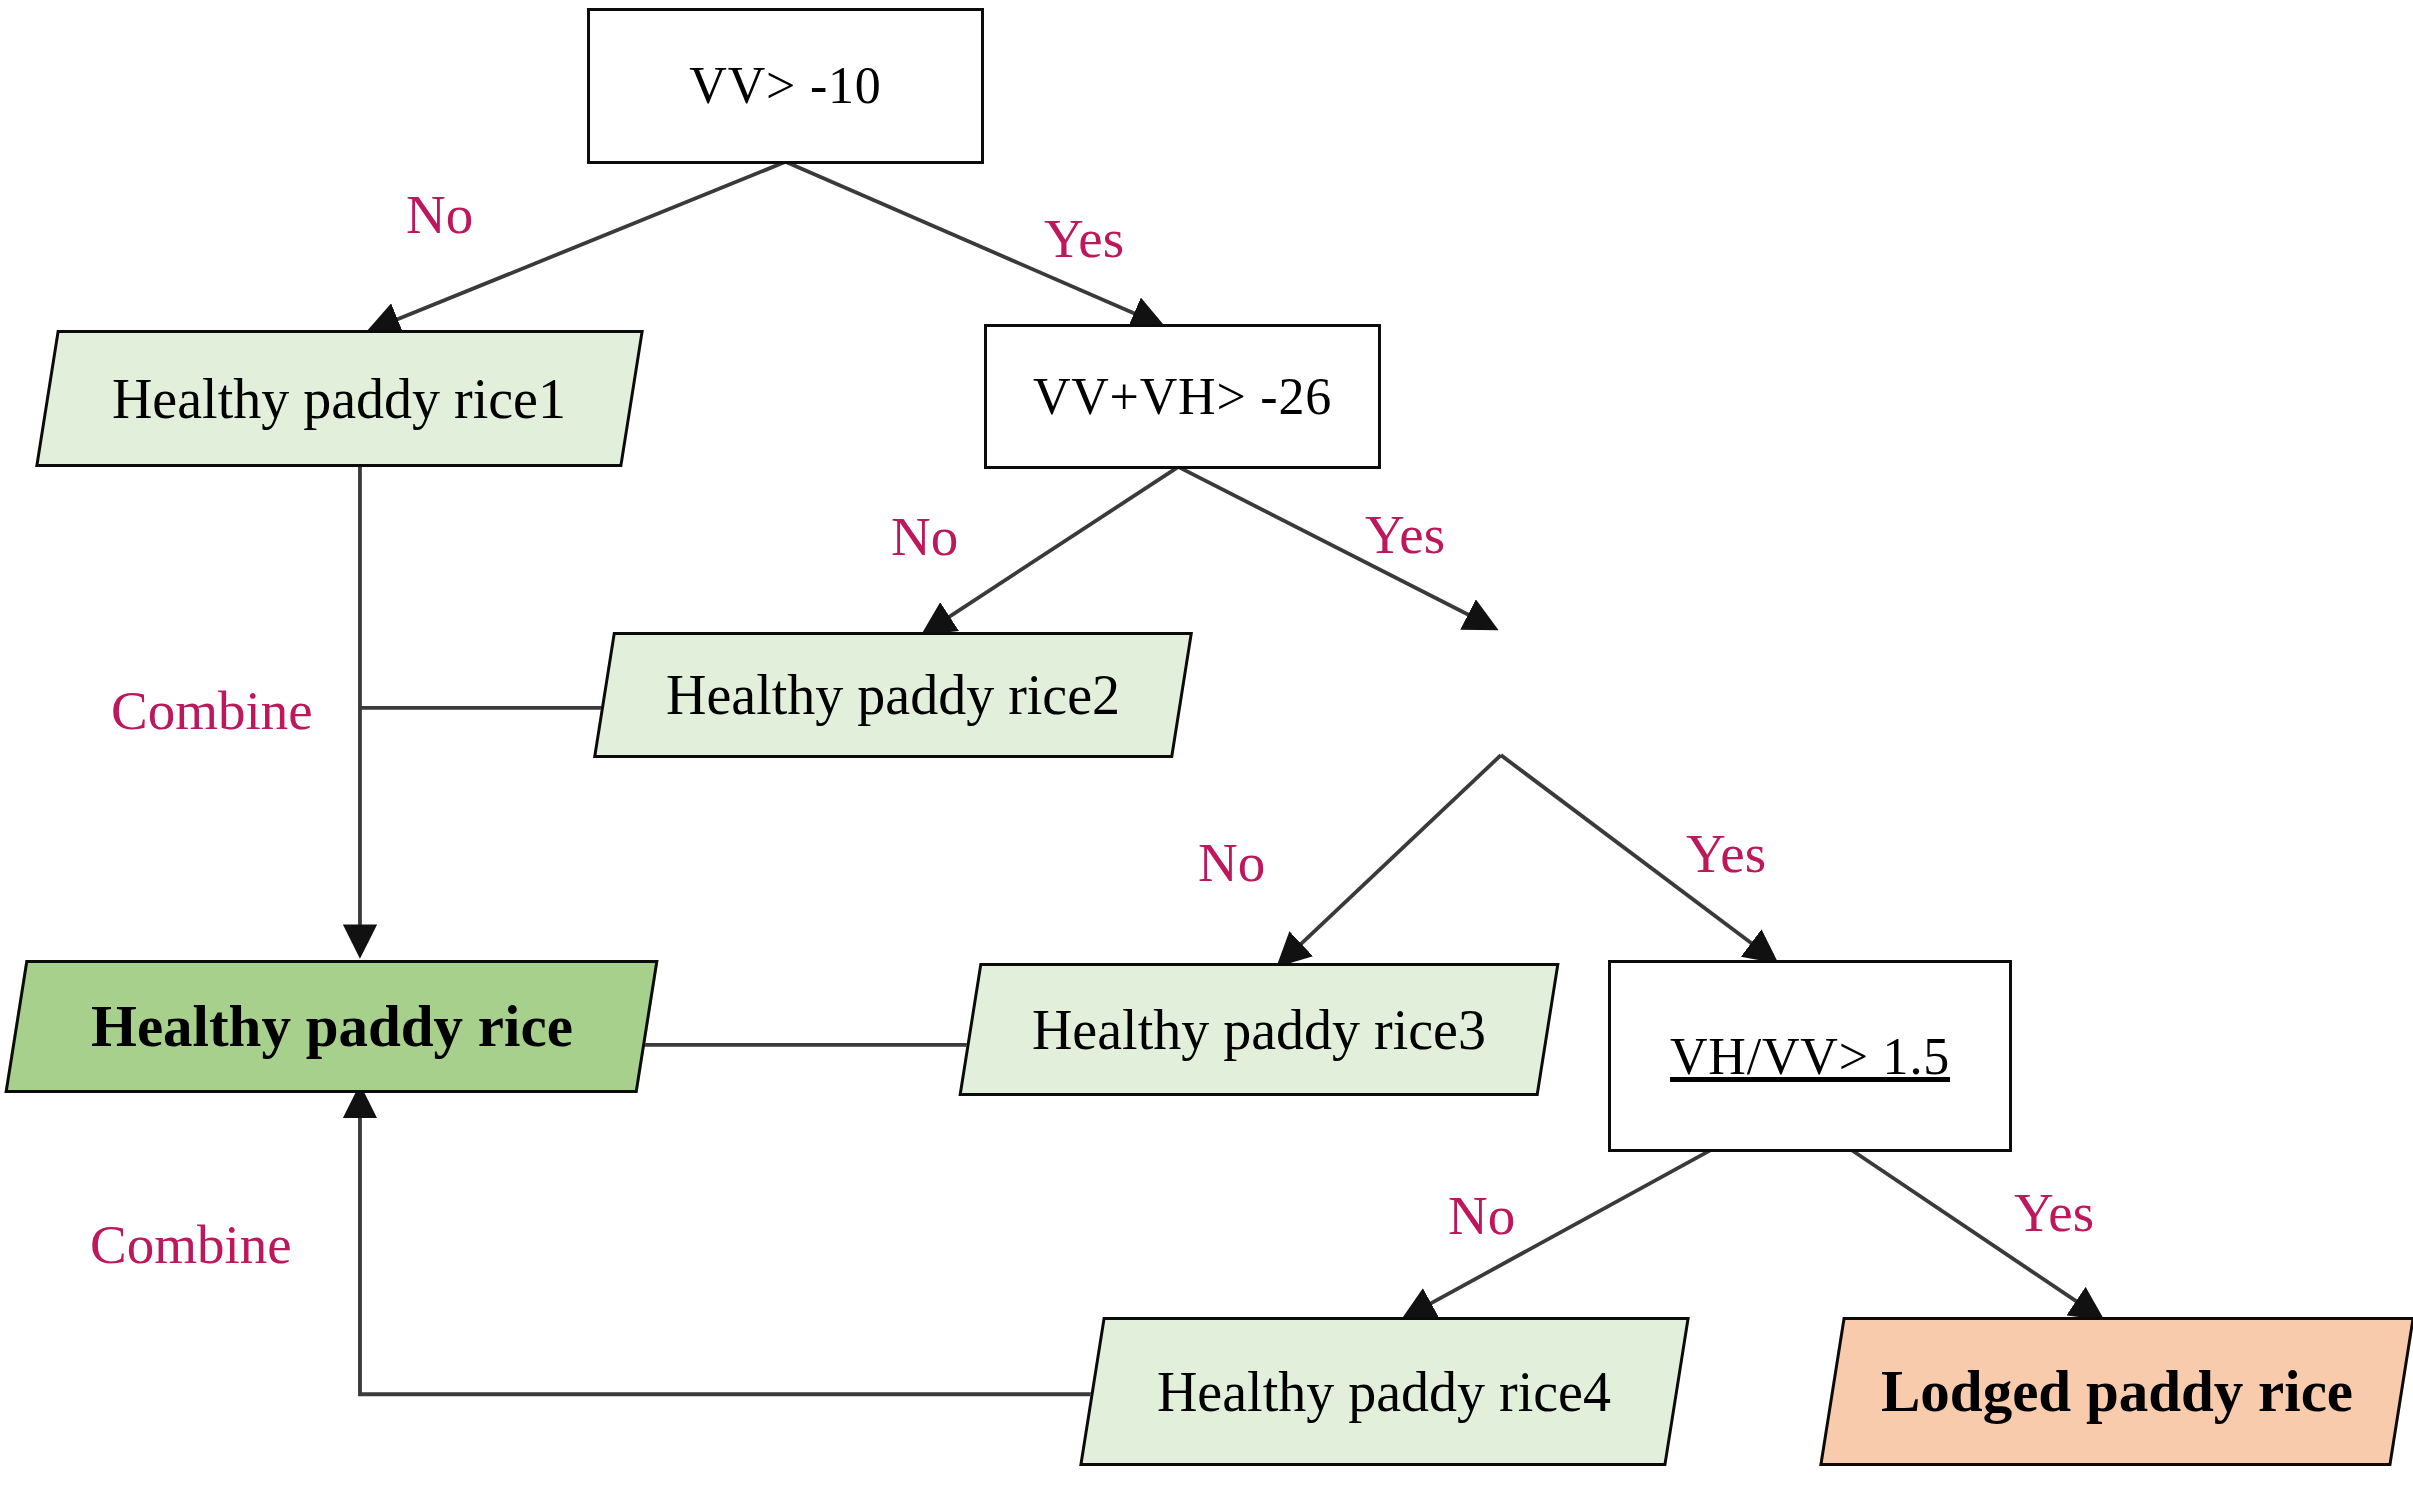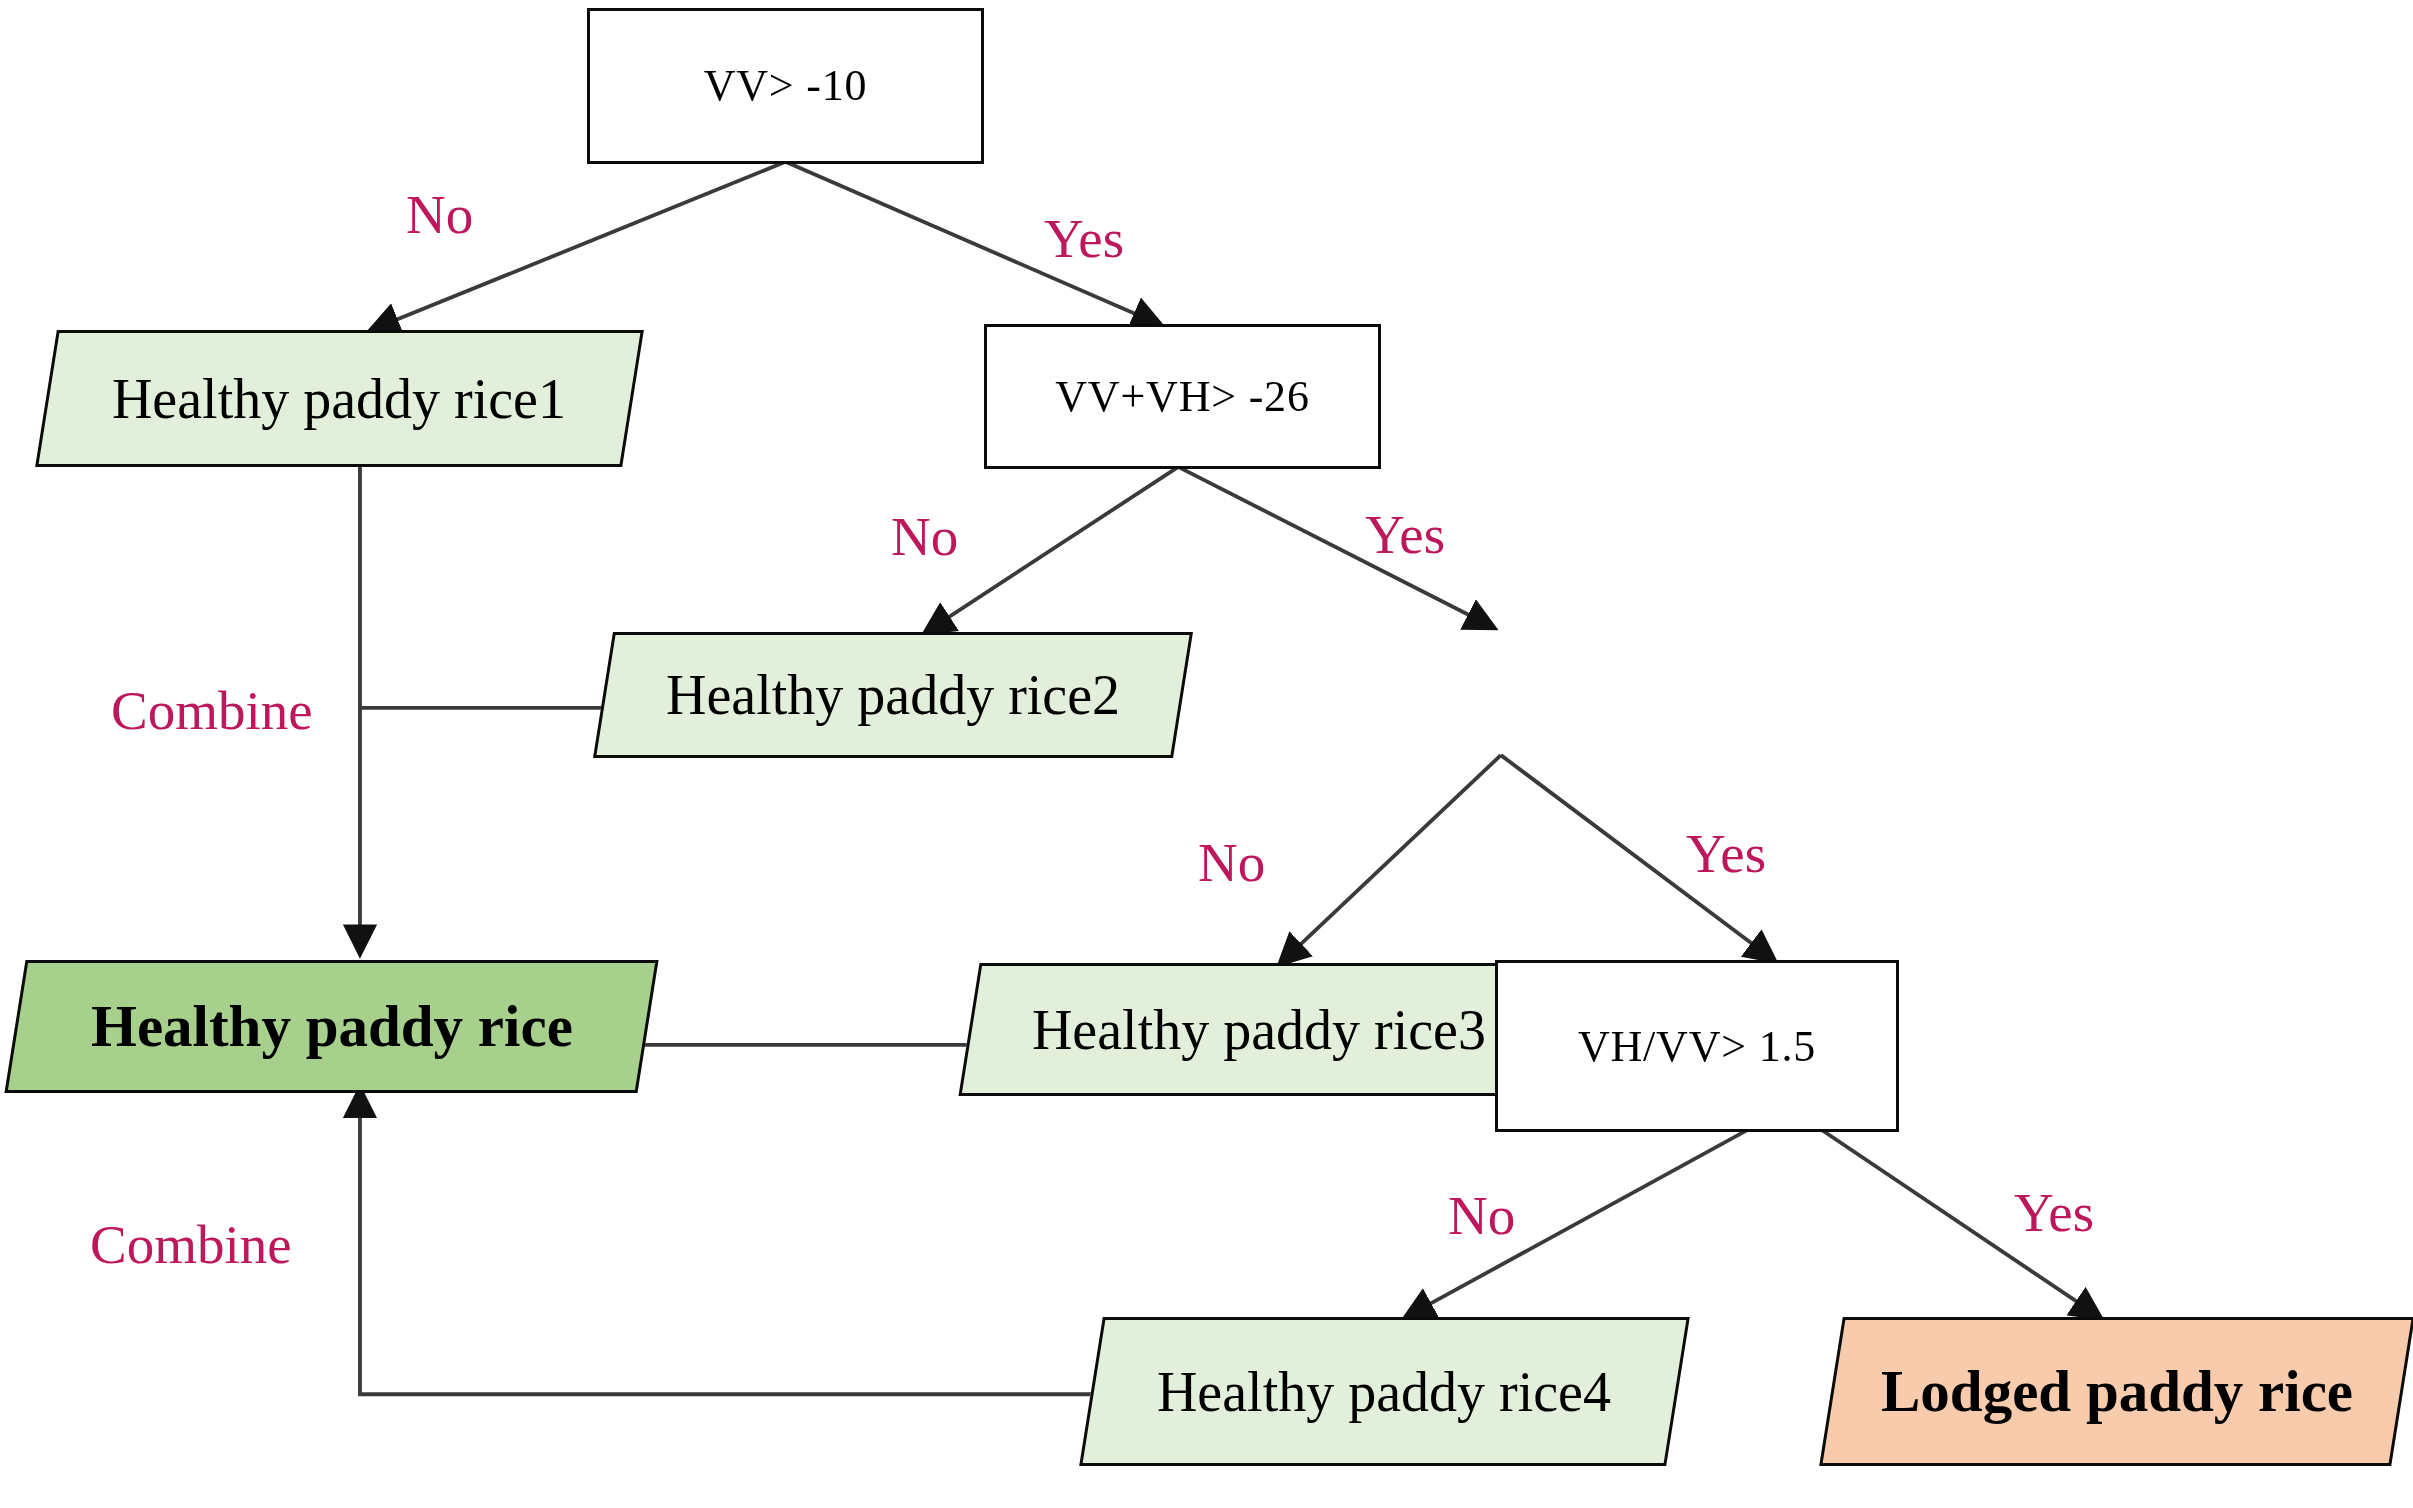--- a/index.html
+++ b/index.html
@@ -19,21 +19,21 @@
     align-items:center;
     justify-content:center;
     color:#000;
     font-family:"Liberation Serif","DejaVu Serif",serif;
     white-space:nowrap;
     z-index:5;
   }
   .rect{
     border:3.8px solid #0b0b0b;
     background:#ffffff;
-    font-size:44px;
+    font-size:52px;
     letter-spacing:0.8px;
   }
   .para{
     border:3.8px solid #0b0b0b;
     transform:skewX(-9deg);
     font-size:56px;
   }
   .para > span{ transform:skewX(9deg); display:inline-block; }
   .para.bold{ font-weight:bold; font-size:59px; }
   .edge-label{
@@ -100,21 +100,21 @@
 
 
   <div class="node para bold" style="left:15.3px;top:960px;width:633px;height:133px;background:#a8d08d;">
     <span>Healthy paddy  rice</span>
   </div>
 
   <div class="node para" style="left:969px;top:963px;width:580px;height:133px;background:#e2efda;">
     <span>Healthy  paddy  rice3</span>
   </div>
 
-  <div class="node rect" style="left:1495px;top:960px;width:404px;height:172px;">
+  <div class="node rect" style="left:1608px;top:960px;width:404px;height:192px;text-decoration:underline;">
     <span>VH/VV&gt; 1.5</span>
   </div>
 
   <div class="node para" style="left:1091px;top:1317px;width:587px;height:149px;background:#e2efda;">
     <span>Healthy  paddy  rice4</span>
   </div>
 
   <div class="node para bold" style="left:1831px;top:1317px;width:572px;height:149px;background:#f8cbad;">
     <span>Lodged paddy rice</span>
   </div>

